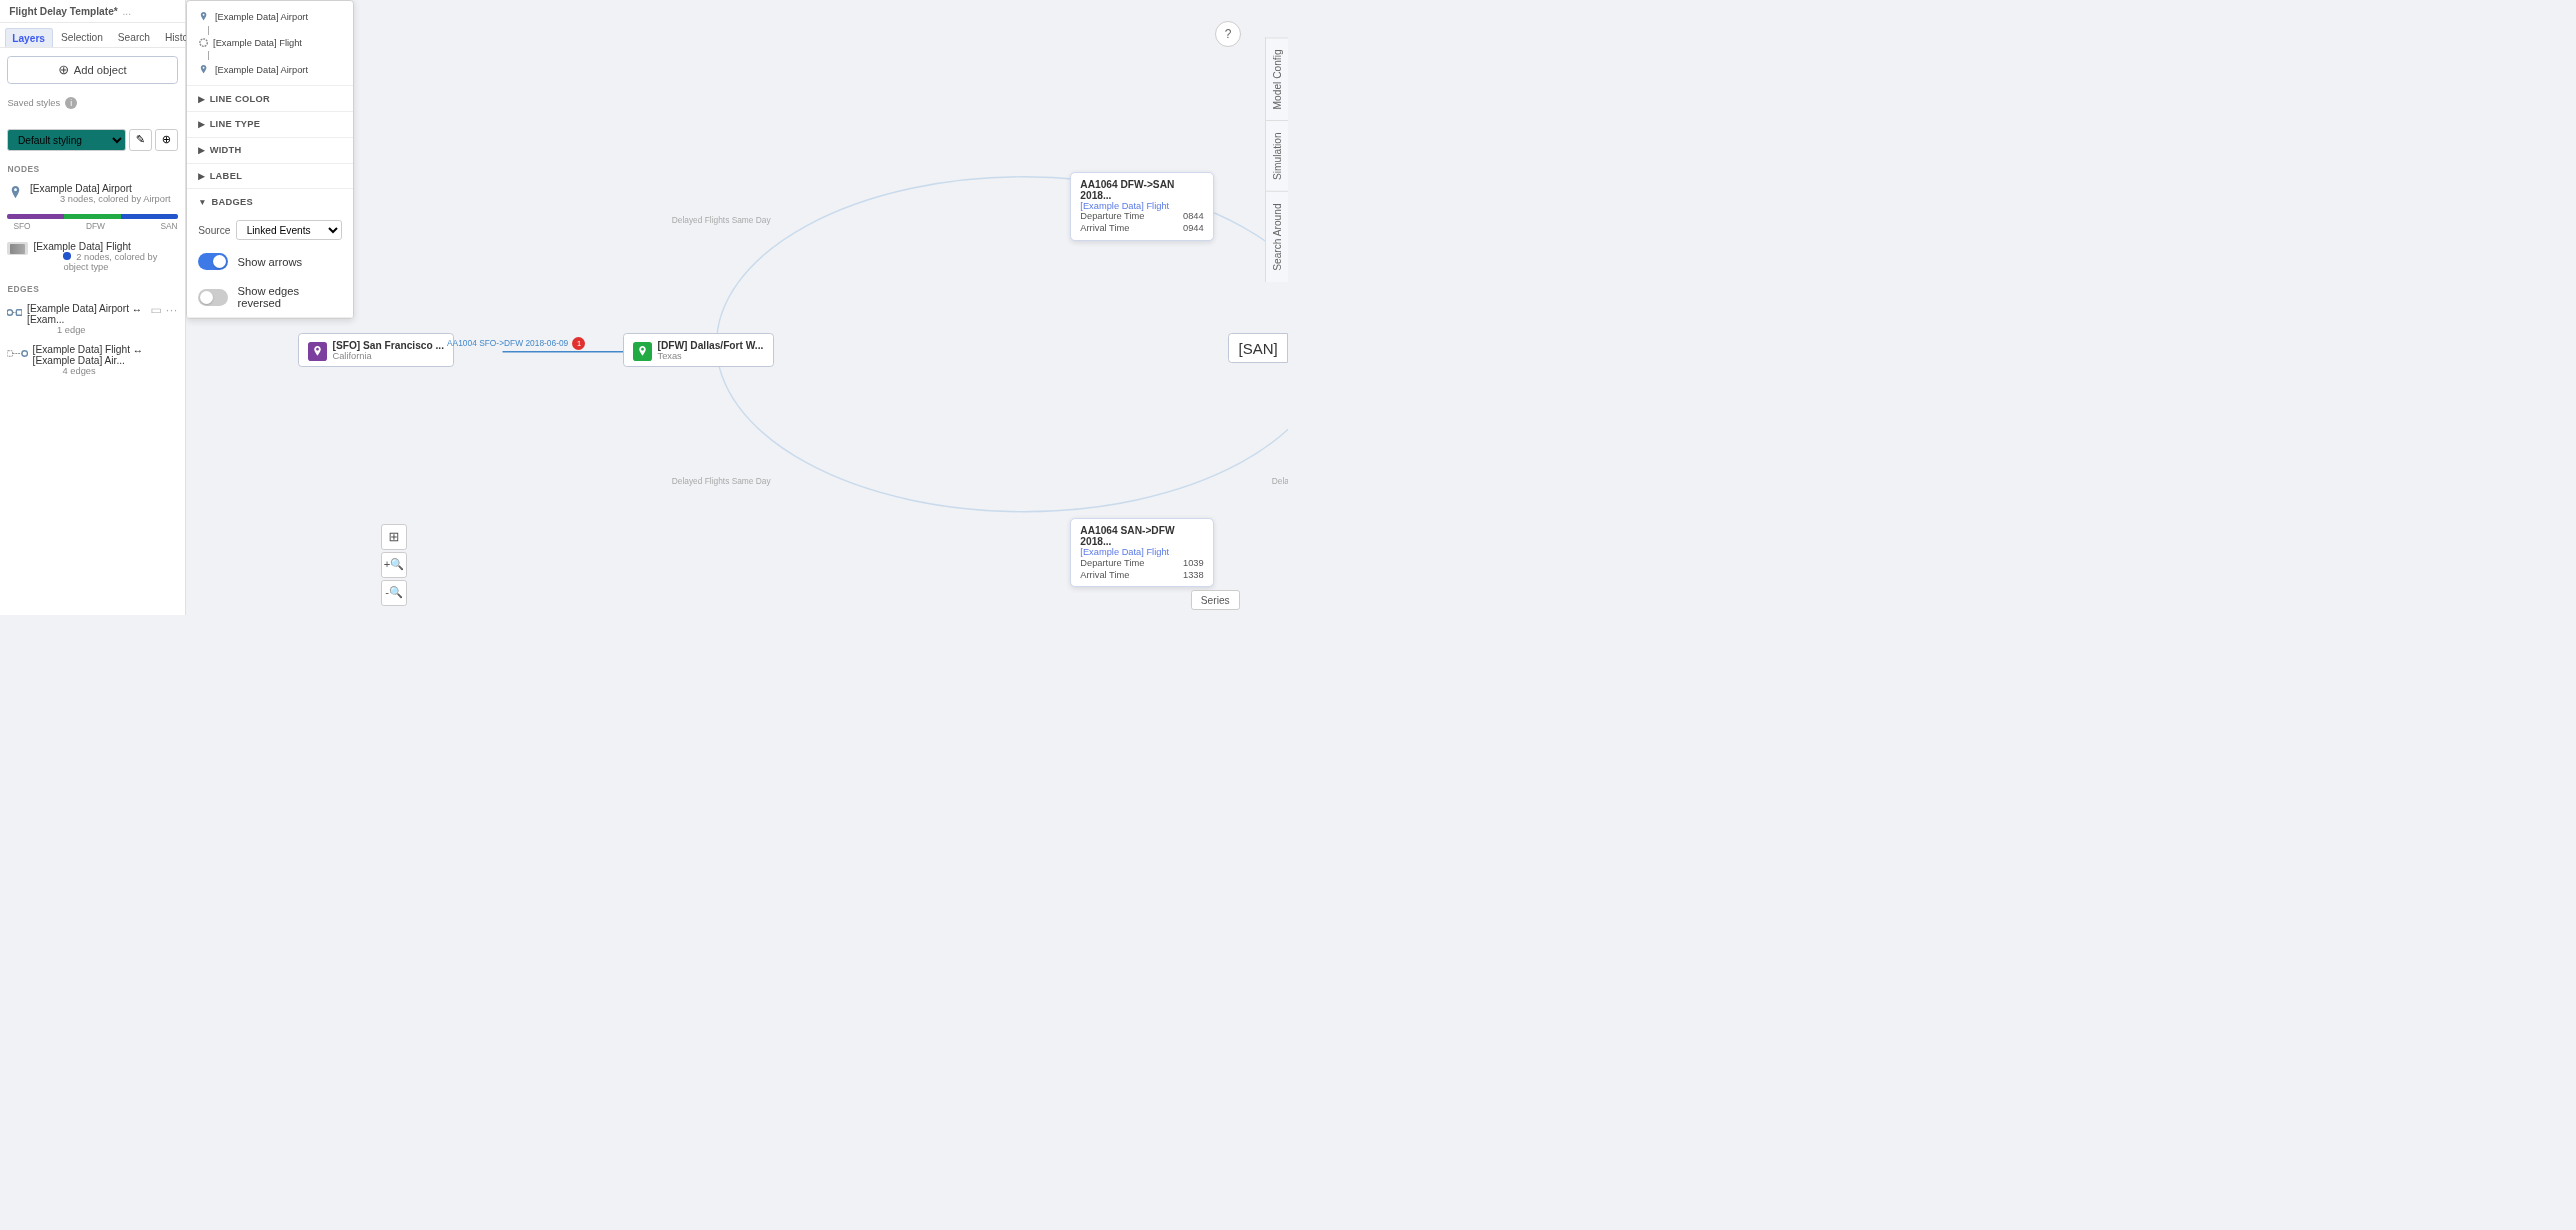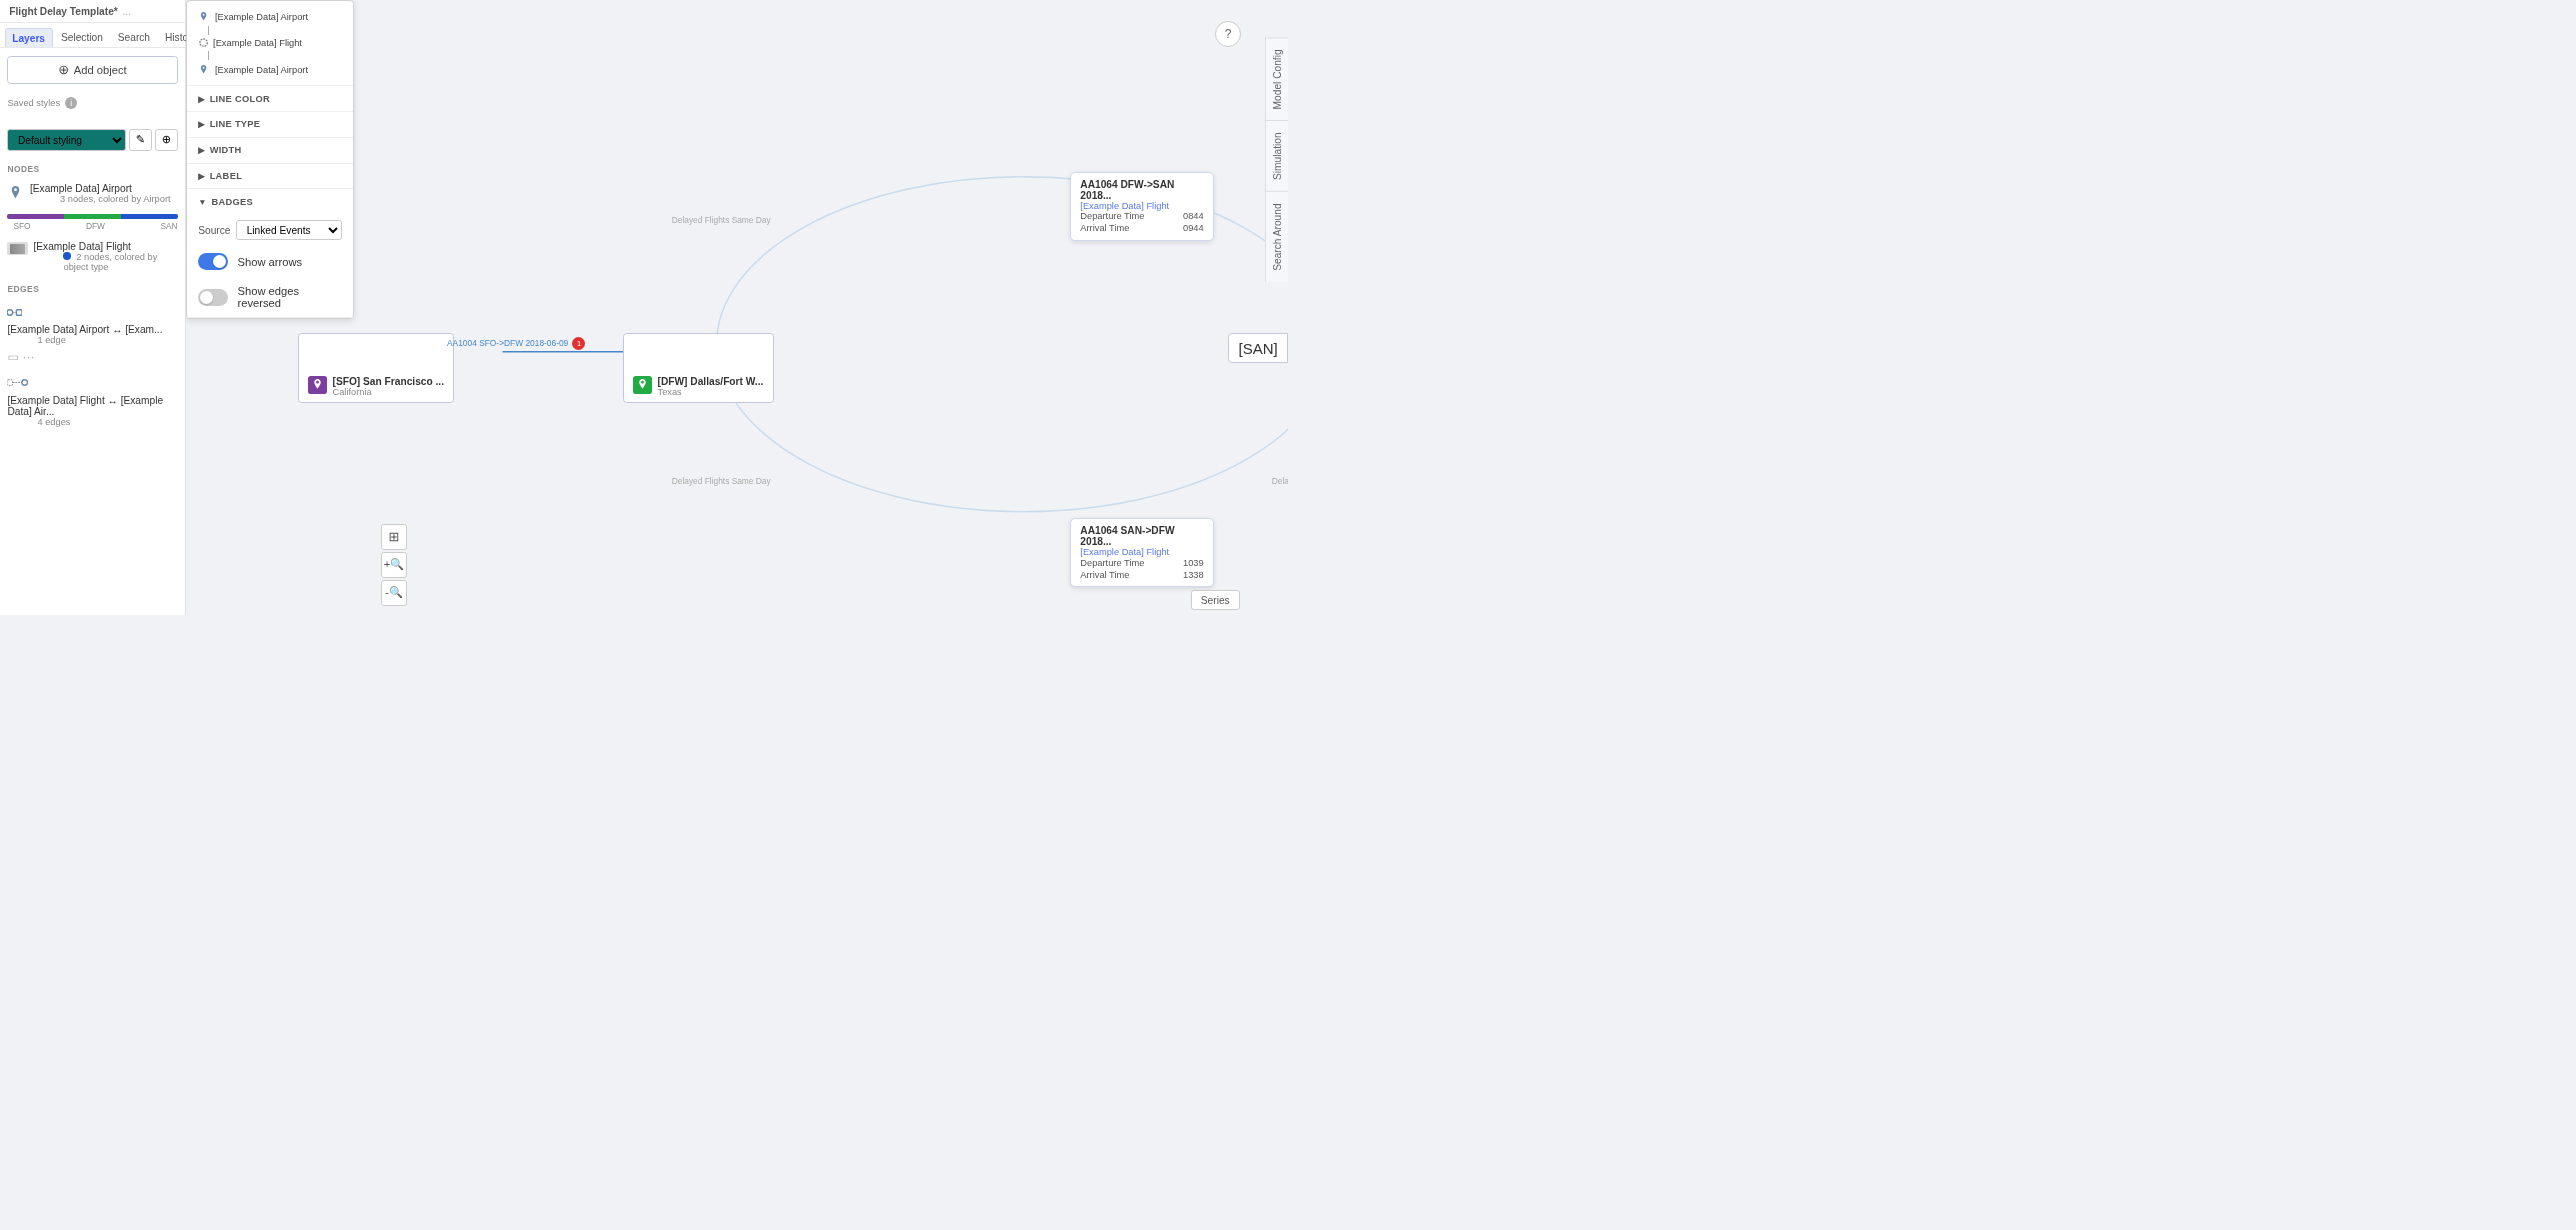--- a/index.html
+++ b/index.html
@@ -34,21 +34,21 @@
     .node-desc { font-size: 9.3px; color: #888; margin-left: 30px; }
     
     .color-bar { display: flex; height: 5.6px; margin: 3.7px 7.4px 1.9px; border-radius: 1.9px; overflow: hidden; }
     .color-segment { flex: 1; }
     .color-labels { display: flex; justify-content: space-between; padding: 0 7.4px; margin-bottom: 3.7px; }
     .color-label { font-size: 8.4px; color: #888; margin-left: 6px; }
     
     .flight-node { padding: 5.6px 7.4px; display: flex; align-items: flex-start; gap: 5.6px; }
     .flight-icon { width: 20.5px; height: 13px; background: #ddd; border-radius: 1.9px; flex-shrink: 0; margin-top: 1.9px; display: flex; align-items: center; justify-content: center; }
     
-    .edge-item { padding: 4.7px 7.4px; display: flex; align-items: flex-start; gap: 4.7px; flex-direction: column; }
+    .edge-item { padding: 4.7px 7.4px; display: flex; align-items: flex-start; gap: 4.7px; }
     .edge-icons { display: flex; align-items: center; gap: 1.9px; flex-shrink: 0; margin-top: 1.9px; }
     .edge-info { flex: 1; }
     .edge-actions { display: flex; gap: 3.7px; align-items: center; }
     .edge-action-btn { cursor: pointer; color: #aaa; font-size: 12px; }
     
     
     .dropdown-panel { position: absolute; top: 0; left: 186px; width: 168px; background: #fff; border: 0.9px solid #d0d0d0; border-radius: 3.7px; box-shadow: 0 1.9px 7.4px rgba(0,0,0,0.12); z-index: 100; }
     .dropdown-chain { padding: 7.4px 11.2px; border-bottom: 0.9px solid #eee; }
     .chain-item { display: flex; align-items: center; gap: 5.6px; padding: 2.8px 0; font-size: 10.2px; color: #444; }
     
@@ -62,21 +62,21 @@
     .toggle { width: 30px; height: 17px; border-radius: 8.4px; background: #ccc; position: relative; cursor: pointer; flex-shrink: 0; transition: background 0.2s; }
     .toggle.on { background: #3d7ae8; }
     .toggle-thumb { width: 13px; height: 13px; border-radius: 50%; background: #fff; position: absolute; top: 1.9px; left: 1.9px; transition: left 0.2s; box-shadow: 0 0.9px 1.9px rgba(0,0,0,0.2); }
     .toggle.on .toggle-thumb { left: 15px; }
     
     
     .canvas-area { flex: 1; position: relative; overflow: hidden; background: #f0f2f5; }
     
     
     .canvas-node { position: absolute; background: #fff; border: 1.4px solid #c0c8d8; border-radius: 3.7px; padding: 5.6px 9.3px; font-size: 10.2px; display: flex; flex-direction: column; gap: 1.9px; min-width: 112px; }
-    .canvas-node-header { display: flex; align-items: flex-start; gap: 5.6px; margin-top: 36px; }
+    .canvas-node-header { display: flex; align-items: flex-end; gap: 5.6px; }
     .canvas-node-icon { width: 18.6px; height: 18.6px; border-radius: 2.8px; display: flex; align-items: center; justify-content: center; font-size: 11.2px; }
     .canvas-node-title { font-size: 10.2px; font-weight: 600; color: #333; }
     .canvas-node-subtitle { font-size: 9.3px; color: #888; }
     
     
     .info-box { position: absolute; background: #fff; border: 0.9px solid #d0d8ee; border-radius: 5px; box-shadow: 0 1.9px 5.6px rgba(0,0,0,0.1); padding: 5.6px 9.3px; font-size: 9.3px; min-width: 130px; }
     .info-box-row { display: flex; justify-content: space-between; color: #555; padding: 0.9px 0; }
     
     
     .right-tabs { position: absolute; right: 0; top: 37px; display: flex; flex-direction: column; background: #f5f7fa; border-left: 0.9px solid #ddd; }

